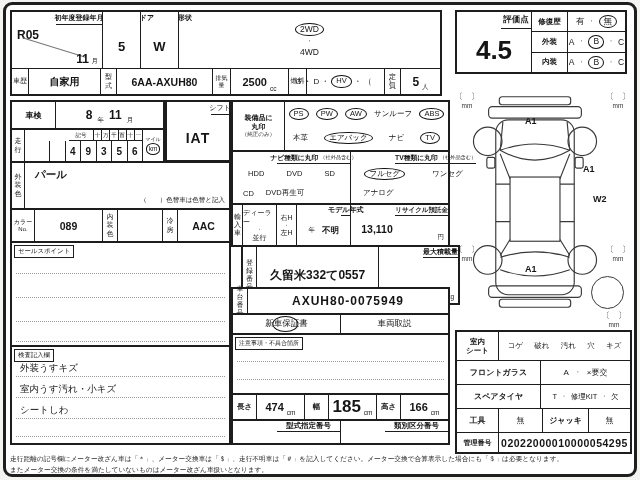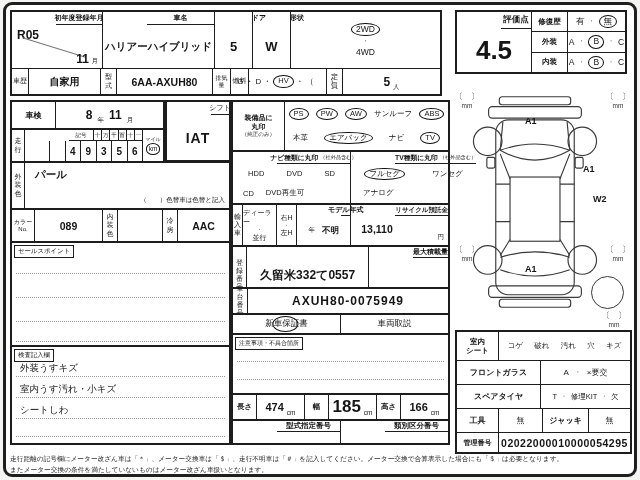--- a/index.html
+++ b/index.html
@@ -47,44 +47,44 @@
   <div class="flex" style="height:56px">
     <div class="col" style="width:90px">
       <div class="hdr bb b" style="height:13px">初年度登録年月</div>
       <div style="position:relative;flex:1">
         <span class="b" style="position:absolute;left:5px;top:3px;font-size:12px">R05</span>
         <div style="position:absolute;left:9px;top:22px;width:66px;border-top:1px solid #777;transform:rotate(17deg)"></div>
         <span class="b" style="position:absolute;right:13px;bottom:2px;font-size:12px">11</span>
         <span style="position:absolute;right:4px;bottom:2px;font-size:6.5px">月</span>
       </div>
     </div>
-    <div class="col bl" style="width:112px">
-      <div class="hdr bb b" style="height:13px">車名</div>
-      <div class="ctr b" style="flex:1;font-size:10.5px">ハリアーハイブリッド</div>
-    </div>
     <div class="col bl" style="width:38px">
       <div class="hdr bb b" style="height:13px">ドア</div>
       <div class="ctr b" style="flex:1;font-size:13px">5</div>
     </div>
     <div class="col bl" style="width:38px">
       <div class="hdr bb b" style="height:13px">形状</div>
       <div class="ctr b" style="flex:1;font-size:13px">W</div>
     </div>
     <div class="col bl ctr" style="flex:1;font-size:8.5px;gap:1px">
       <span class="circ">2WD</span>
       <span style="font-size:6px">・</span>
       <span>4WD</span>
     </div>
   </div>
   <div class="flex bt" style="height:26px">
     <div class="vlab" style="width:16px">車歴</div>
     <div class="ctr bl b" style="width:72px;font-size:10px">自家用</div>
     <div class="vlab bl" style="width:16px">型式</div>
     <div class="ctr bl b" style="width:96px;font-size:10.5px">6AA-AXUH80</div>
     <div class="vlab bl" style="width:18px;font-size:6px">排気量</div>
+    <div class="ctr bl" style="width:58px;gap:3px">
+      <span class="b" style="font-size:11px">2500</span>
+      <span class="unit" style="align-self:flex-end;padding-bottom:2px">cc</span>
+    </div>
     <div class="vlab bl" style="width:18px">燃料</div>
     <div class="ctr bl" style="width:78px;font-size:8px;gap:2px">
       <span>G</span>
       <span>・</span>
       <span>D</span>
       <span>・</span>
       <span class="circ" style="font-size:7.5px">HV</span>
       <span>・</span>
       <span>（　　）</span>
     </div>
@@ -287,21 +287,21 @@
   </div>
   <div class="col" style="flex:1">
     <div class="hdr bb b" style="height:11px;font-size:6.5px">リサイクル預託金</div>
     <div style="position:relative;flex:1">
       <span class="b" style="position:absolute;left:10px;top:7px;font-size:10.5px">13,110</span>
       <span style="position:absolute;right:4px;bottom:3px;font-size:6.5px">円</span>
     </div>
   </div>
 </div>
 
-<div class="bx flex" style="left:231px;top:245px;width:219px;height:60px">
+<div class="bx flex" style="left:241px;top:245px;width:219px;height:60px">
   <div class="vlab br" style="width:15px">登録番号</div>
   <div class="ctr b" style="width:130px;font-size:12px">久留米332て0557</div>
   <div class="col bl" style="flex:1">
     <div class="hdr bb b" style="height:11px;font-size:7px">最大積載量</div>
     <div style="position:relative;flex:1">
       <span style="position:absolute;right:4px;bottom:3px;font-size:6.5px">kg</span>
     </div>
   </div>
 </div>
 

